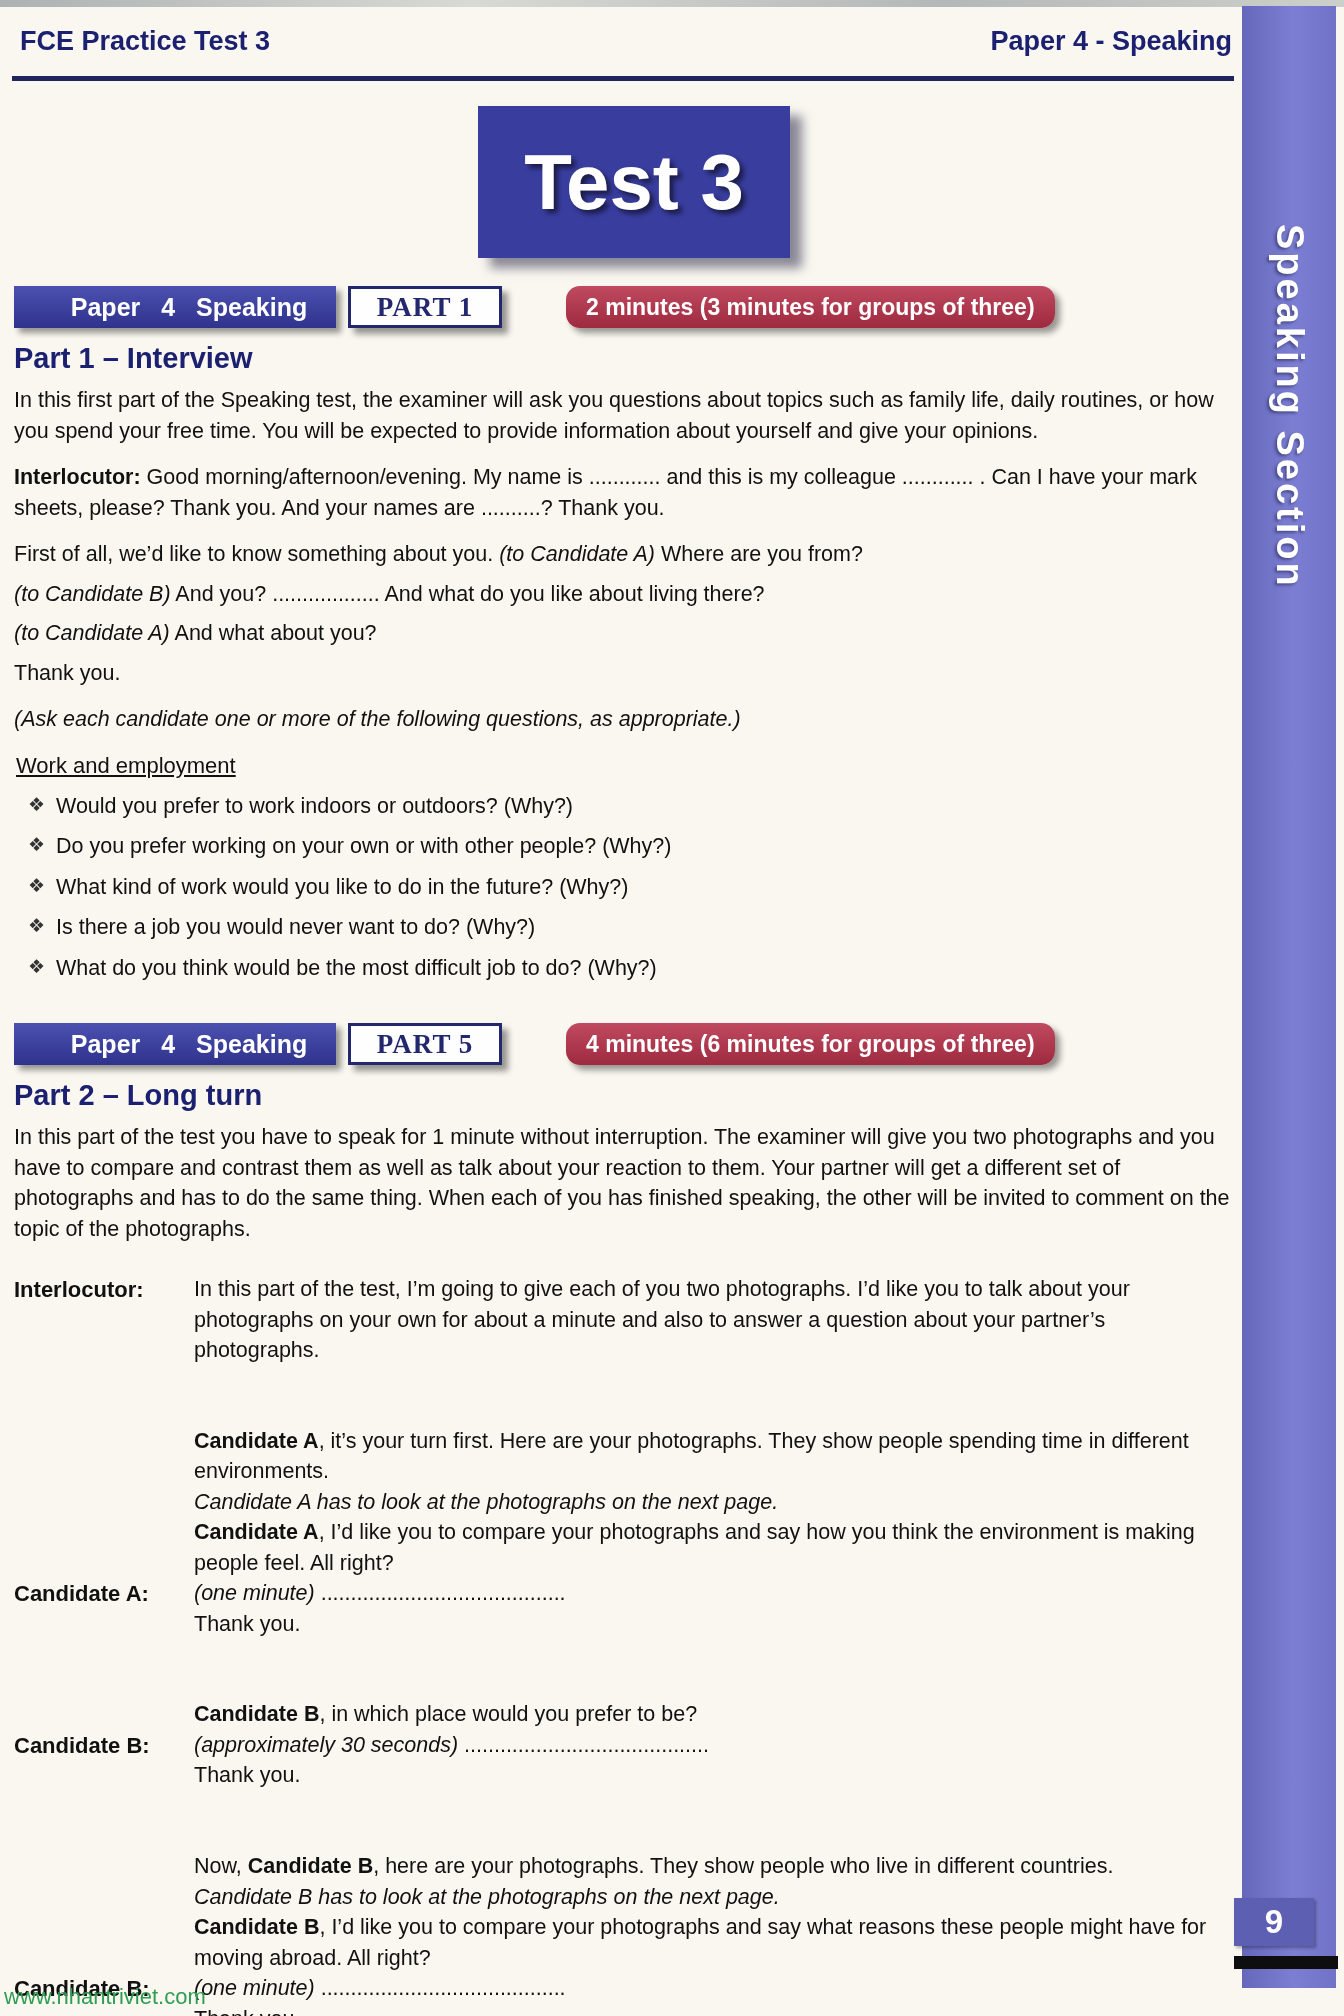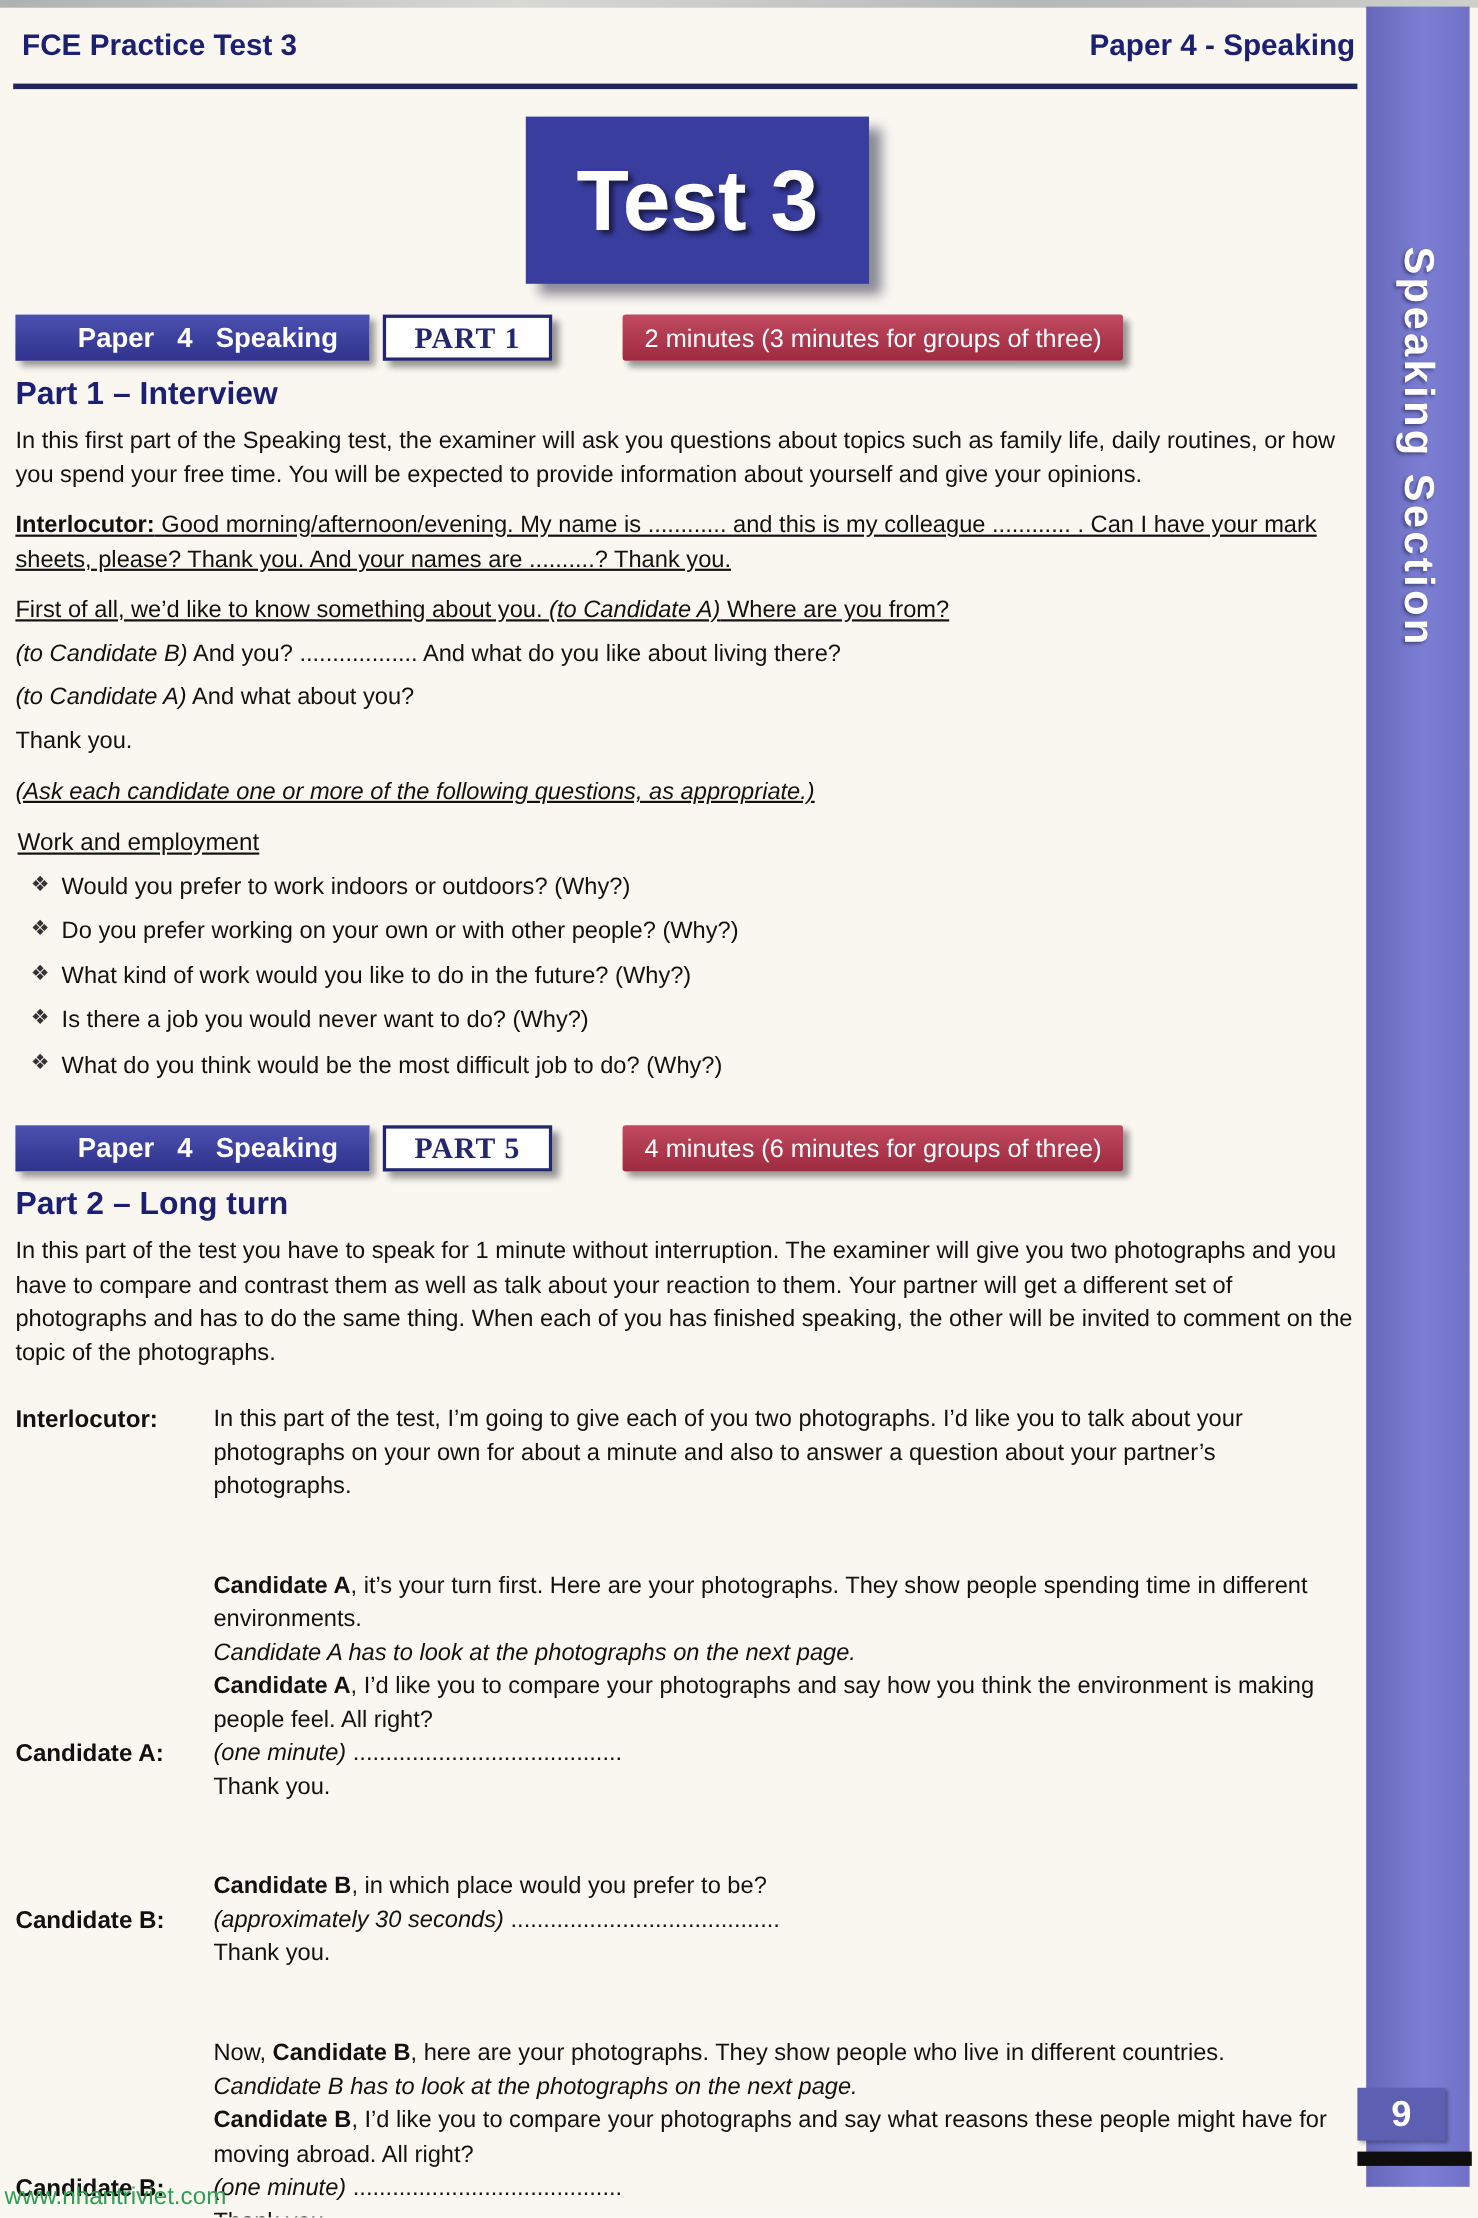--- a/index.html
+++ b/index.html
@@ -37,27 +37,27 @@
   .main { position:absolute; left:14px; top:286px; width:1220px; color:#111; }
 
   .part-row { display:flex; align-items:stretch; height:42px; margin-bottom:6px; }
   .bar { width:322px; background:linear-gradient(180deg,#4c50b0,#2f338d); color:#fff;
     font-weight:bold; font-size:25px; display:flex; align-items:center; justify-content:center;
     word-spacing:14px; box-shadow:5px 5px 6px rgba(0,0,0,.4);padding-left:28px; }
   .partbox { width:154px; margin-left:12px; background:#fefefe; border:3px solid #23276d;
     color:#23276d; font-weight:bold; font-size:27px; display:flex; align-items:center;
     justify-content:center; letter-spacing:1px; box-shadow:6px 6px 6px rgba(0,0,0,.4);font-family:Liberation Serif, serif; }
   .duration { margin-left:64px; background:linear-gradient(180deg,#c04a60,#9e2a40); color:#fff;
-    font-weight:normal; font-size:23px; display:flex; align-items:center; padding:0 20px;
-    box-shadow:5px 5px 6px rgba(0,0,0,.4); border-radius:3px; }
+    font-weight:bold; font-size:23px; display:flex; align-items:center; padding:0 20px;
+    box-shadow:5px 5px 6px rgba(0,0,0,.4); border-radius:14px; }
 
   .part-heading { color:#1c2070; font-size:29px; font-weight:bold; margin:14px 0 10px 0; }
 
   .main p { font-size:21.5px; line-height:1.42; margin:0 0 9px 0; }
-  .p-gap-top { margin-top:16px !important;text-decoration:underline; }
+  .p-gap-top { margin-top:16px !important; }
   .seg-b { font-weight:bold; }
   .seg-i { font-style:italic; }
   .italic { font-style:italic; }
 
   .work-heading { font-size:22px; text-decoration:underline; margin:18px 0 12px 2px; }
 
   .bullets { margin:0 0 4px 0; }
   .bullet-row { display:flex; margin:0 0 10px 0; }
   .bullet-glyph { width:28px; margin-left:14px; flex-shrink:0; color:#333; font-size:19px; line-height:1.5; }
   .bullet-text { font-size:21.5px; line-height:1.42; }

